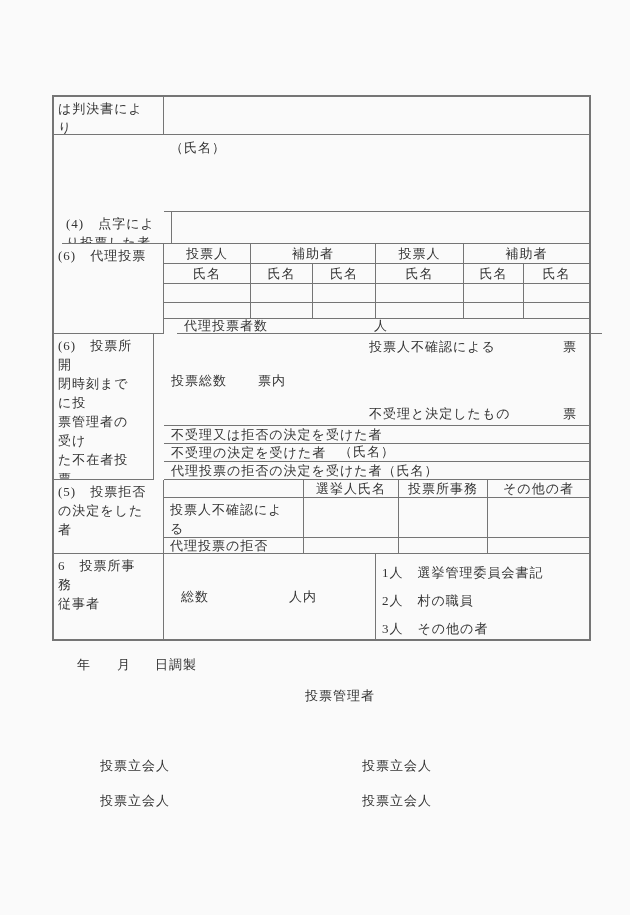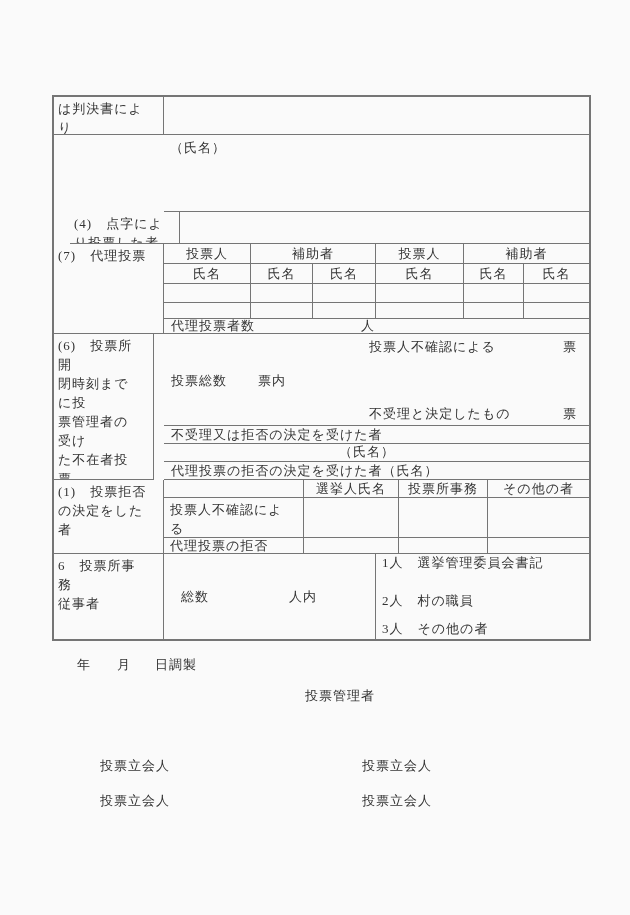--- a/index.html
+++ b/index.html
@@ -42,28 +42,28 @@
 </style>
 </head>
 <body>
 
 <div class="page">
 
   <div class="table">
 
     <div class="cell lines" style="left:0;top:0;width:110px;height:38px">は判決書により
 投票した者</div>
-    <div class="cell lines" style="left:16px;top:115px;width:110px;height:32px">(4)　点字によ
+    <div class="cell lines" style="left:8px;top:115px;width:110px;height:32px">(4)　点字によ
 り投票した者</div>
-    <div class="cell lines" style="left:0;top:147px;width:110px;height:90px">(7)　代理投票</div>
+    <div class="cell lines" style="left:0;top:147px;width:110px;height:90px">(6)　代理投票</div>
     <div class="cell lines" style="left:0;top:237px;width:100px;height:146px">(6)　投票所開
 閉時刻までに投
 票管理者の受け
 た不在者投票</div>
-    <div class="cell lines" style="left:0;top:383px;width:110px;height:74px">(1)　投票拒否
+    <div class="cell lines" style="left:0;top:383px;width:110px;height:74px">(5)　投票拒否
 の決定をした者</div>
     <div class="cell lines no-b" style="left:0;top:457px;width:110px;height:85px">6　投票所事務
 従事者</div>
 
     <div class="cell no-r" style="left:110px;top:0;width:425px;height:38px"></div>
     <div class="cell no-r" style="left:110px;top:38px;width:425px;height:77px;padding:4px 0 0 6px">（氏名）</div>
     <div class="cell no-r" style="left:110px;top:115px;width:425px;height:32px"></div>
 
     <div class="cell center" style="left:110px;top:147px;width:87px;height:20px">投票人</div>
     <div class="cell center" style="left:197px;top:147px;width:125px;height:20px">補助者</div>
@@ -84,35 +84,36 @@
     <div class="cell" style="left:410px;top:187px;width:60px;height:19px"></div>
     <div class="cell no-r" style="left:470px;top:187px;width:65px;height:19px"></div>
 
     <div class="cell" style="left:110px;top:206px;width:87px;height:16px"></div>
     <div class="cell" style="left:197px;top:206px;width:62px;height:16px"></div>
     <div class="cell" style="left:259px;top:206px;width:63px;height:16px"></div>
     <div class="cell" style="left:322px;top:206px;width:88px;height:16px"></div>
     <div class="cell" style="left:410px;top:206px;width:60px;height:16px"></div>
     <div class="cell no-r" style="left:470px;top:206px;width:65px;height:16px"></div>
 
-    <div class="cell no-r" style="left:110px;top:222px;width:425px;height:15px;line-height:14px">
+    <div class="cell no-r" style="left:123px;top:222px;width:425px;height:15px;line-height:14px">
       <span class="abs" style="left:7px;top:0">代理投票者数</span>
       <span class="abs" style="left:197px;top:0">人</span>
     </div>
 
     <div class="cell no-r" style="left:110px;top:237px;width:425px;height:92px">
       <span class="abs" style="left:205px;top:6px">投票人不確認による</span>
       <span class="abs" style="left:399px;top:6px">票</span>
       <span class="abs" style="left:7px;top:40px">投票総数</span>
       <span class="abs" style="left:94px;top:40px">票内</span>
       <span class="abs" style="left:205px;top:73px">不受理と決定したもの</span>
       <span class="abs" style="left:399px;top:73px">票</span>
     </div>
     <div class="cell no-r padcell" style="left:110px;top:329px;width:425px;height:18px">不受理又は拒否の決定を受けた者</div>
     <div class="cell no-r padcell" style="left:110px;top:347px;width:425px;height:18px">
+      <span>不受理の決定を受けた者</span>
       <span class="abs" style="left:175px;top:1px">（氏名）</span>
     </div>
     <div class="cell no-r padcell" style="left:110px;top:365px;width:425px;height:18px">代理投票の拒否の決定を受けた者（氏名）</div>
 
     <div class="cell" style="left:110px;top:383px;width:140px;height:18px"></div>
     <div class="cell center" style="left:250px;top:383px;width:95px;height:18px">選挙人氏名</div>
     <div class="cell center" style="left:345px;top:383px;width:89px;height:18px">投票所事務</div>
     <div class="cell center no-r" style="left:434px;top:383px;width:101px;height:18px">その他の者</div>
 
     <div class="cell lines" style="left:110px;top:401px;width:140px;height:40px;padding-left:6px">投票人不確認による
@@ -124,21 +125,21 @@
     <div class="cell" style="left:110px;top:441px;width:140px;height:16px;padding:0 0 3px 6px;line-height:15px">代理投票の拒否</div>
     <div class="cell" style="left:250px;top:441px;width:95px;height:16px"></div>
     <div class="cell" style="left:345px;top:441px;width:89px;height:16px"></div>
     <div class="cell no-r" style="left:434px;top:441px;width:101px;height:16px"></div>
 
     <div class="cell no-b" style="left:110px;top:457px;width:212px;height:85px">
       <span class="abs" style="left:17px;top:36px">総数</span>
       <span class="abs" style="left:125px;top:36px">人内</span>
     </div>
     <div class="cell no-r no-b" style="left:322px;top:457px;width:213px;height:85px">
-      <div class="abs" style="left:6px;top:2px">1人　選挙管理委員会書記</div>
+      <div class="abs" style="left:6px;top:12px">1人　選挙管理委員会書記</div>
       <div class="abs" style="left:6px;top:40px">2人　村の職員</div>
       <div class="abs" style="left:6px;top:68px">3人　その他の者</div>
     </div>
 
   </div>
 
   <div>
     <span class="footer-text" style="left:77px;top:657px">年</span>
     <span class="footer-text" style="left:117px;top:657px">月</span>
     <span class="footer-text" style="left:155px;top:657px">日調製</span>

